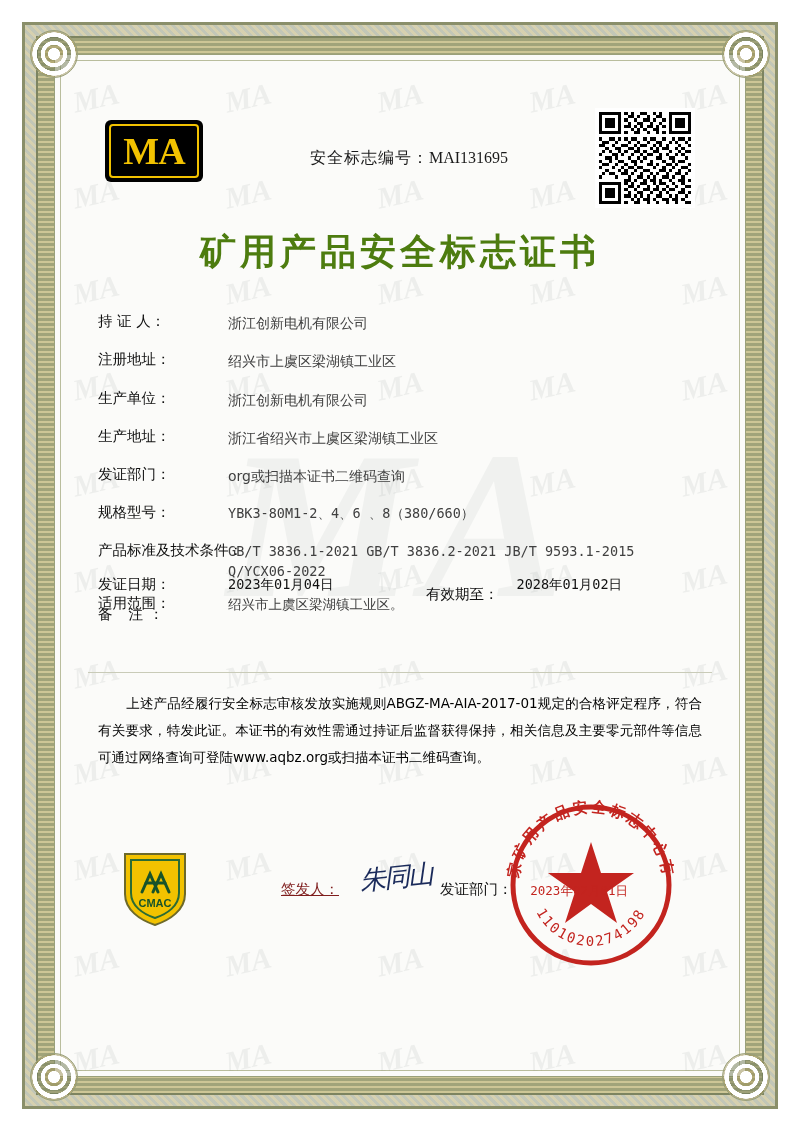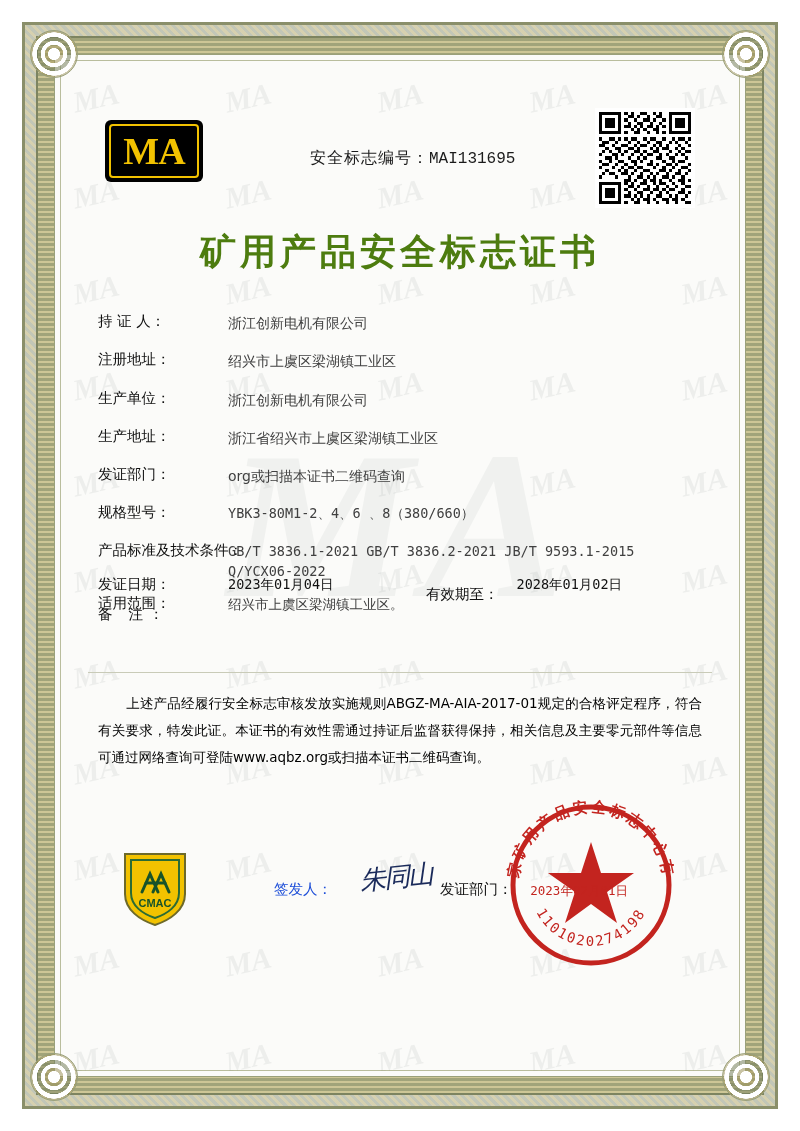--- a/index.html
+++ b/index.html
@@ -101,21 +101,21 @@
   .ma-logo::after{
     content:"";position:absolute;left:4px;top:4px;right:4px;bottom:4px;
     border:2px solid #f2c200;border-radius:4px;
   }
   .cert-no{
     position:absolute;left:250px;top:88px;
     font-size:16px;color:#1b1b1b;
     font-family:"Liberation Sans","DejaVu Sans",sans-serif;
     letter-spacing:1px;
   }
-  .cert-no .val{font-family:Liberation Mono, monospace;letter-spacing:0;}
+  .cert-no .val{font-family:Liberation Serif, serif;letter-spacing:0;}
 
   .qr{
     position:absolute;right:45px;top:48px;
     width:92px;height:92px;background:#fff;padding:4px;
   }
   .qr svg{display:block;}
 
   .title{
     position:absolute;left:0;right:0;top:168px;
     text-align:center;
@@ -187,22 +187,22 @@
   }
   .para .ind{display:inline-block;width:28px;}
 
   
   .cmac{
     position:absolute;left:60px;top:790px;width:70px;height:78px;
   }
   .cmac svg{display:block;}
 
   .signer{
-    position:absolute;left:214px;top:820px;
-    font-size:14.5px;color:#1d4ed8;
+    position:absolute;left:221px;top:820px;
+    font-size:14.5px;color:#7f1d1d;text-decoration:underline;
   }
   .sign-script{
     position:absolute;left:300px;top:800px;
     font-family:"Liberation Serif","DejaVu Serif",serif;
     font-style:italic;font-size:26px;color:#1a2a5a;
     transform:rotate(-6deg);
     letter-spacing:-2px;
   }
   .issuer{
     position:absolute;left:380px;top:820px;

